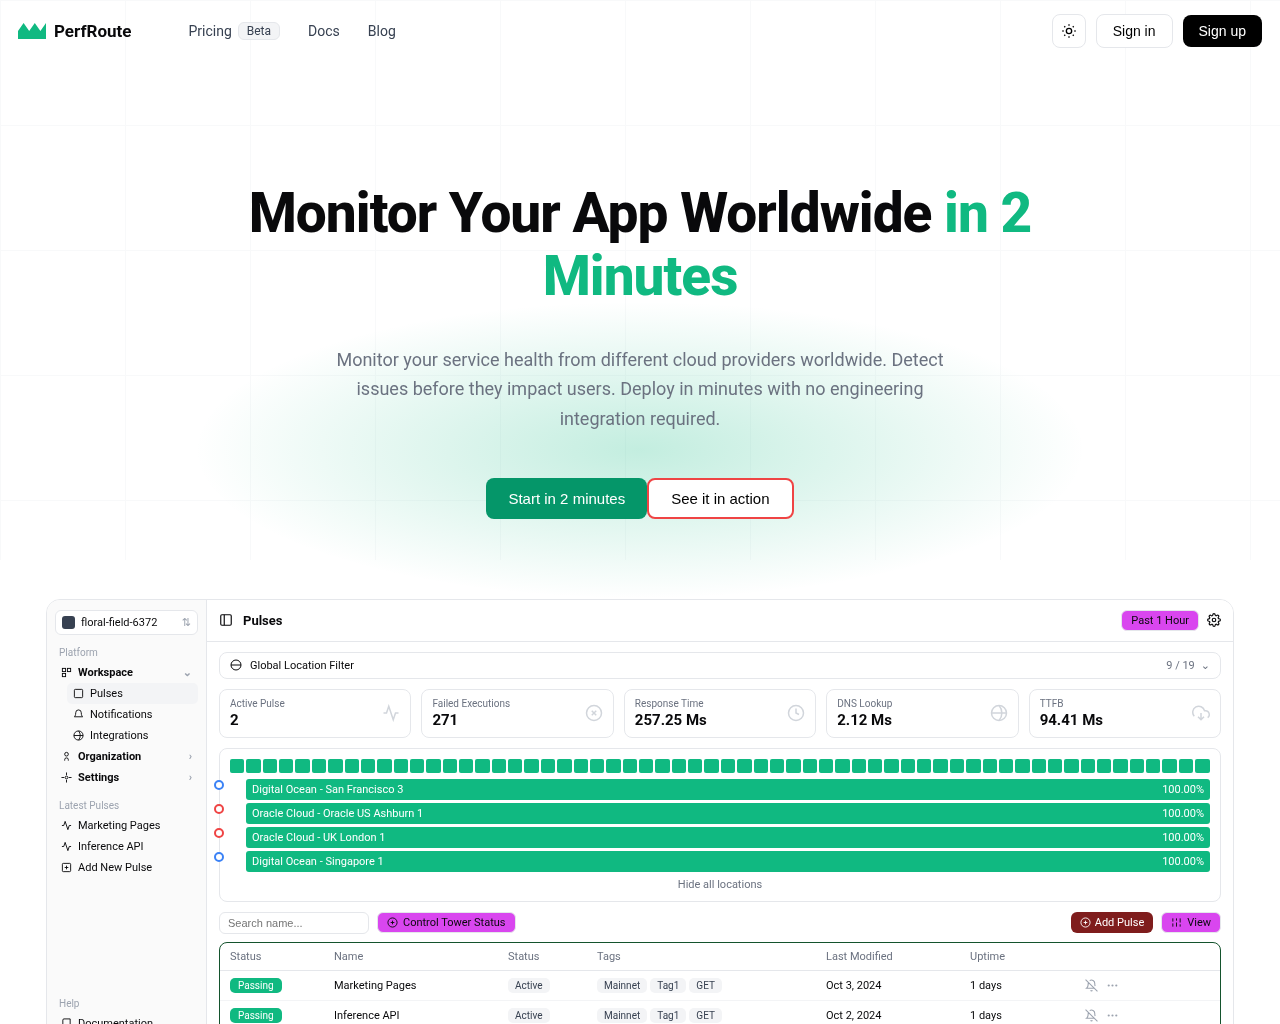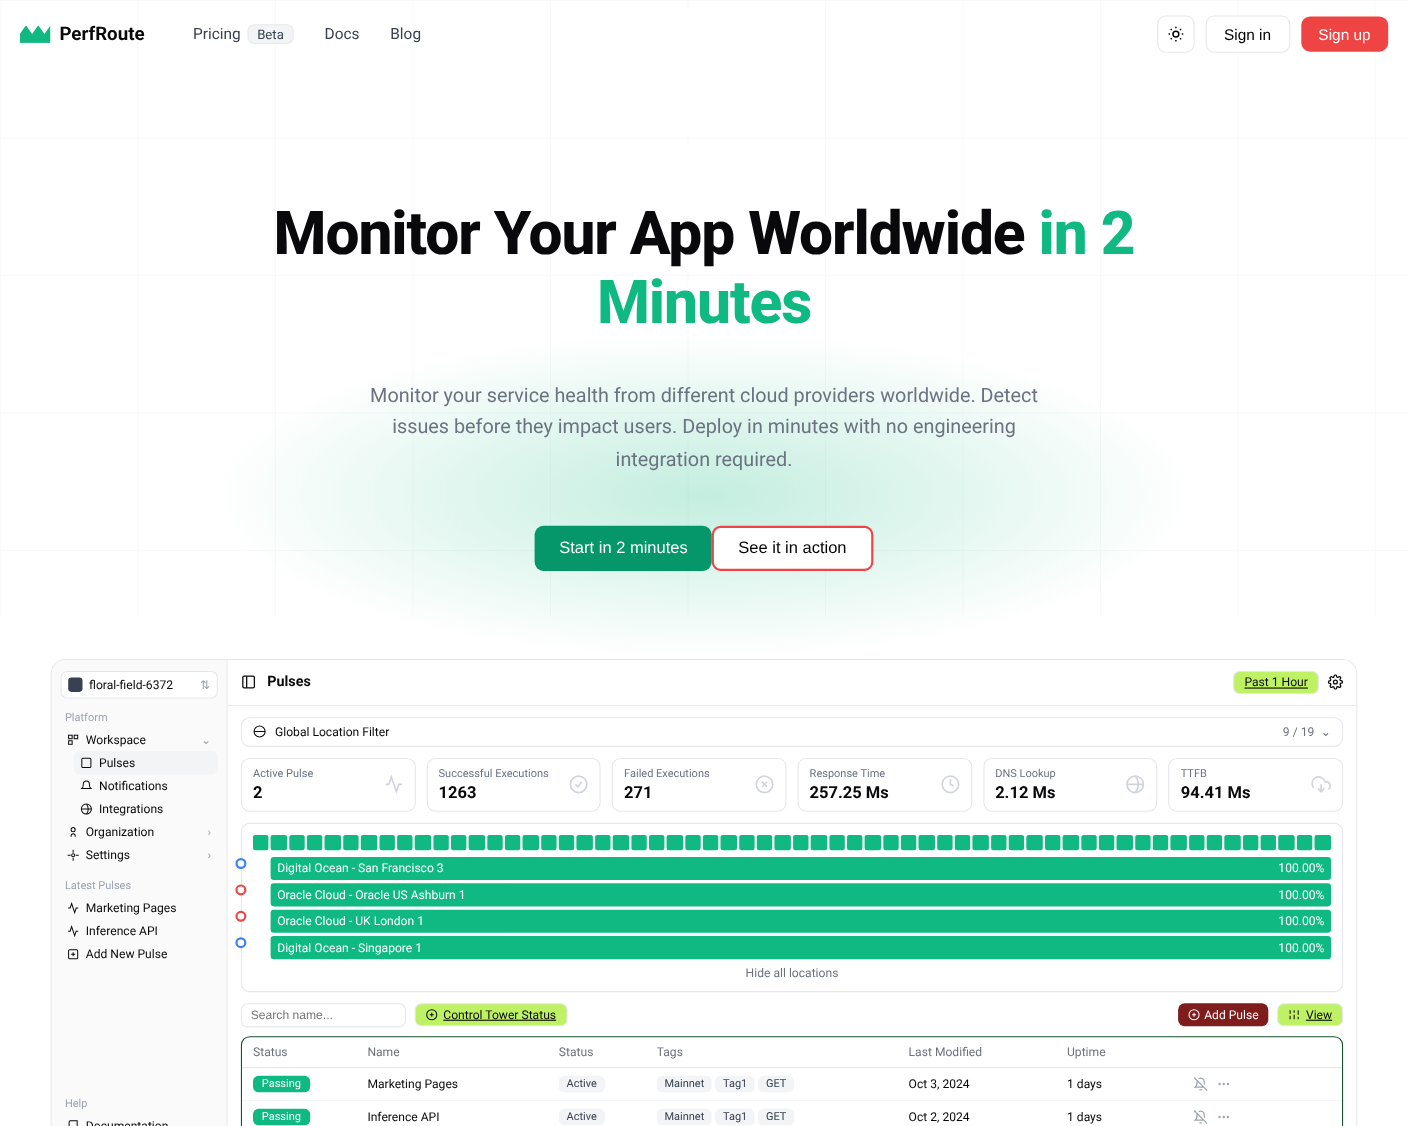--- a/index.html
+++ b/index.html
@@ -1,28 +1,28 @@
 <!DOCTYPE html>
 <html><head>
 <meta charset="utf-8">
 <style>
 * { margin: 0; padding: 0; box-sizing: border-box; }
 body { font-family: -apple-system, BlinkMacSystemFont, "Segoe UI", Roboto, sans-serif; background: #fff; color: #09090b; width: 1280px; overflow-x: hidden; }
 
 
-.header { display: flex; align-items: center; padding: 14px 18px; gap: 24px; position: relative; z-index: 10; }
+.header { display: flex; align-items: center; padding: 14px 18px; gap: 37px; position: relative; z-index: 10; }
 .logo { display: flex; align-items: center; gap: 8px; font-weight: 700; font-size: 17px; }
 .logo-icon { width: 28px; height: 16px; background: #10b981; clip-path: polygon(0 50%, 20% 0, 40% 50%, 60% 0, 80% 50%, 100% 0, 100% 100%, 0 100%); }
 .nav { display: flex; gap: 28px; align-items: center; margin-left: 20px; }
 .nav-item { display: flex; align-items: center; gap: 6px; font-size: 14px; color: #374151; cursor: pointer; }
 .badge { background: #f3f4f6; border: 1px solid #e5e7eb; border-radius: 6px; padding: 1px 8px; font-size: 12px; }
 .header-actions { margin-left: auto; display: flex; gap: 10px; align-items: center; }
 .icon-btn { width: 34px; height: 34px; display: flex; align-items: center; justify-content: center; border: 1px solid #e5e7eb; border-radius: 8px; background: #fff; cursor: pointer; }
 .btn-ghost { padding: 8px 16px; border: 1px solid #e5e7eb; border-radius: 8px; background: #fff; font-size: 14px; font-weight: 500; cursor: pointer; }
-.btn-primary { padding: 8px 16px; border: none; border-radius: 8px; background: #ef4444; color: #fff; font-size: 14px; font-weight: 500; cursor: pointer; }
+.btn-primary { padding: 8px 16px; border: none; border-radius: 8px; background: #000000; color: #fff; font-size: 14px; font-weight: 500; cursor: pointer; }
 .btn-accent { padding: 10px 22px; border: none; border-radius: 8px; background: #059669; color: #fff; font-size: 15px; font-weight: 500; cursor: pointer; }
 .btn-outline { padding: 10px 22px; border: 2px solid #ef4444; border-radius: 8px; background: #fff; font-size: 15px; font-weight: 500; cursor: pointer; }
 
 
 .hero { text-align: center; padding: 120px 20px 60px; position: relative; }
 .grid-bg { position: absolute; top: 0; left: 0; right: 0; height: 560px; background-image: linear-gradient(#f3f4f6 1px, transparent 1px), linear-gradient(90deg, #f3f4f6 1px, transparent 1px); background-size: 125px 125px; opacity: 0.5; z-index: -1; }
 .gradient-bg { position: absolute; top: 300px; left: 50%; transform: translateX(-50%); width: 900px; height: 300px; background: radial-gradient(ellipse at center, rgba(16,185,129,0.25), transparent 70%); z-index: -1; }
 .hero h1 { font-size: 55px; font-weight: 800; line-height: 1.15; letter-spacing: -1px; max-width: 800px; margin: 0 auto; }
 .accent-text { color: #10b981; }
 .hero p { font-size: 18px; color: #6b7280; max-width: 640px; margin: 36px auto 0; line-height: 1.65; }
@@ -31,28 +31,28 @@
 
 .dashboard { margin: 20px 46px 0; border: 1px solid #e5e7eb; border-radius: 14px; overflow: hidden; display: flex; background: #fff; font-size: 11px; }
 .dashboard * { font-size: 11px; }
 .sidebar { width: 160px; border-right: 1px solid #e5e7eb; padding: 10px 8px; background: #fafafa; }
 .ws-select { display: flex; align-items: center; gap: 6px; padding: 5px 6px; border: 1px solid #e5e7eb; border-radius: 6px; background: #fff; }
 .ws-icon { width: 13px; height: 13px; background: #374151; border-radius: 3px; }
 .sb-label { color: #9ca3af; font-size: 10px; margin: 12px 4px 4px; }
 .sb-item { display: flex; align-items: center; gap: 6px; padding: 4px 6px; border-radius: 5px; cursor: pointer; }
 .sb-item.indent { margin-left: 12px; }
 .sb-item.active { background: #f3f4f6; }
-.sb-item.bold { font-weight: 400; }
+.sb-item.bold { font-weight: 700; }
 .sb-icon { width: 11px; height: 11px; flex-shrink: 0; }
 .chev { margin-left: auto; color: #9ca3af; }
 
 .main { flex: 1; display: flex; flex-direction: column; background: #fff; }
 .topbar { display: flex; align-items: center; gap: 10px; padding: 10px 12px; border-bottom: 1px solid #e5e7eb; }
 .topbar-title { font-weight: 700; font-size: 13px; }
-.chip { border: 1px solid #e5e7eb; border-radius: 6px; padding: 3px 9px; background: #bef264; display: flex; align-items: center; gap: 5px; text-decoration: underline; }
+.chip { border: 1px solid #e5e7eb; border-radius: 6px; padding: 3px 9px; background: #d946ef; display: flex; align-items: center; gap: 5px; }
 .filter-bar { margin: 10px 12px 0; border: 1px solid #e5e7eb; border-radius: 8px; padding: 6px 10px; display: flex; align-items: center; gap: 8px; }
 .filter-count { margin-left: auto; display: flex; align-items: center; gap: 6px; color: #6b7280; }
 
 .stats { display: flex; gap: 10px; padding: 10px 12px; }
 .stat { flex: 1; border: 1px solid #e5e7eb; border-radius: 8px; padding: 8px 10px; position: relative; }
 .stat-label { color: #6b7280; font-size: 10px; }
 .stat-value { font-weight: 700; font-size: 15px; margin-top: 2px; }
 .stat-icon { position: absolute; right: 10px; top: 50%; transform: translateY(-50%); color: #d1d5db; }
 
 .uptime-card { margin: 0 12px 10px; border: 1px solid #e5e7eb; border-radius: 8px; padding: 10px; }
@@ -242,28 +242,20 @@
 
     <div class="stats">
       <div class="stat">
         <div class="stat-label">Active Pulse</div>
         <div class="stat-value">2</div>
         <svg class="stat-icon" width="18" height="18" viewBox="0 0 24 24" fill="none" stroke="currentColor" stroke-width="2">
             <polyline points="22 12 18 12 15 21 9 3 6 12 2 12"></polyline>
           </svg>
       </div>
       <div class="stat">
-        <div class="stat-label">Successful Executions</div>
-        <div class="stat-value">1263</div>
-        <svg class="stat-icon" width="18" height="18" viewBox="0 0 24 24" fill="none" stroke="currentColor" stroke-width="2">
-            <circle cx="12" cy="12" r="10"></circle>
-            <polyline points="8 12 11 15 16 9"></polyline>
-          </svg>
-      </div>
-      <div class="stat">
         <div class="stat-label">Failed Executions</div>
         <div class="stat-value">271</div>
         <svg class="stat-icon" width="18" height="18" viewBox="0 0 24 24" fill="none" stroke="currentColor" stroke-width="2">
             <circle cx="12" cy="12" r="10"></circle>
             <line x1="15" y1="9" x2="9" y2="15"></line>
             <line x1="9" y1="9" x2="15" y2="15"></line>
           </svg>
       </div>
       <div class="stat">
         <div class="stat-label">Response Time</div>

